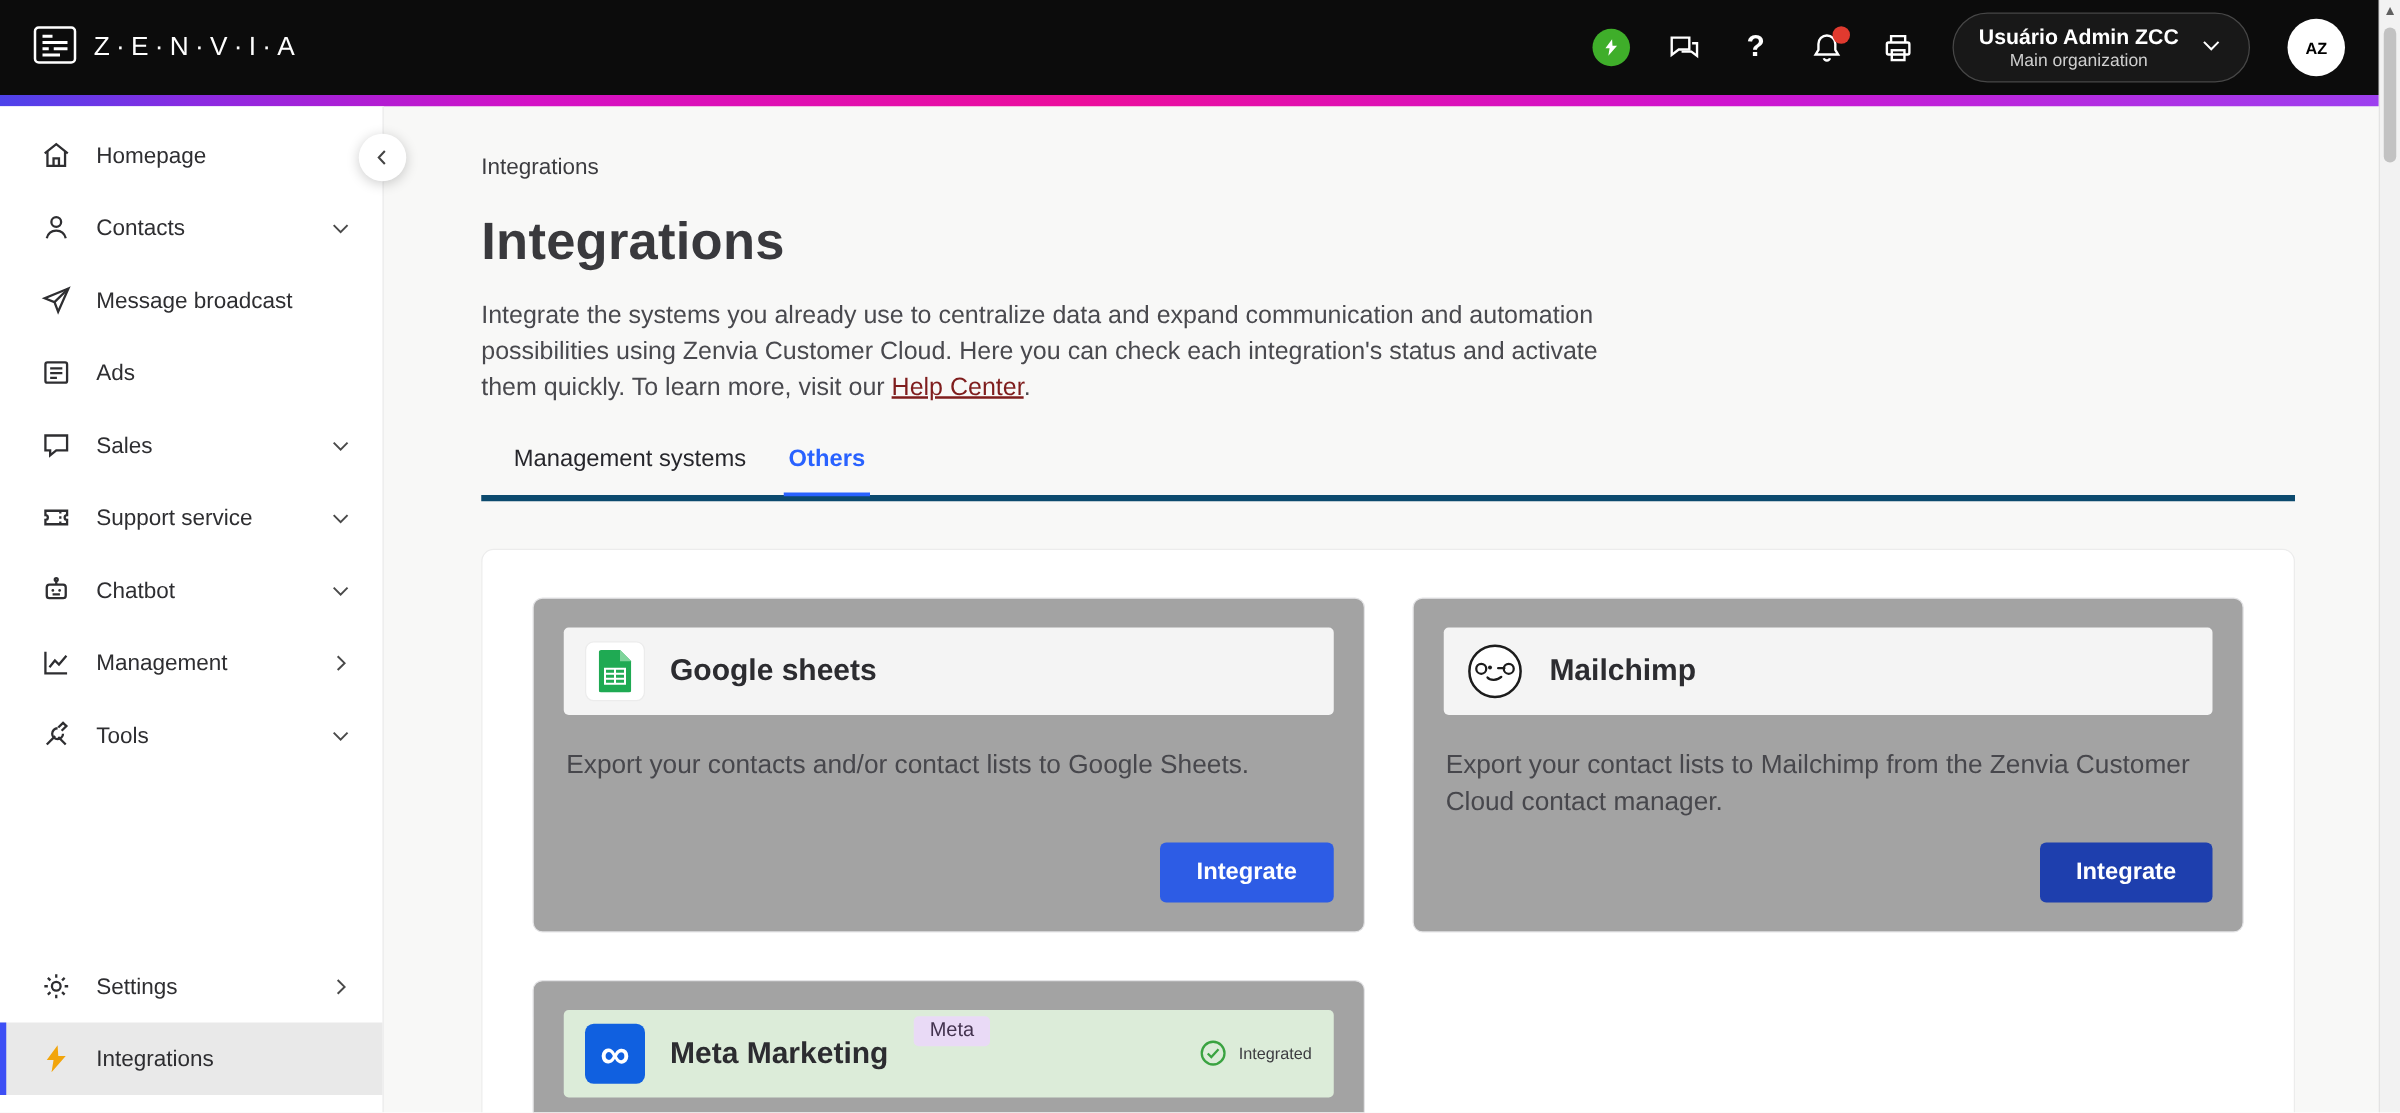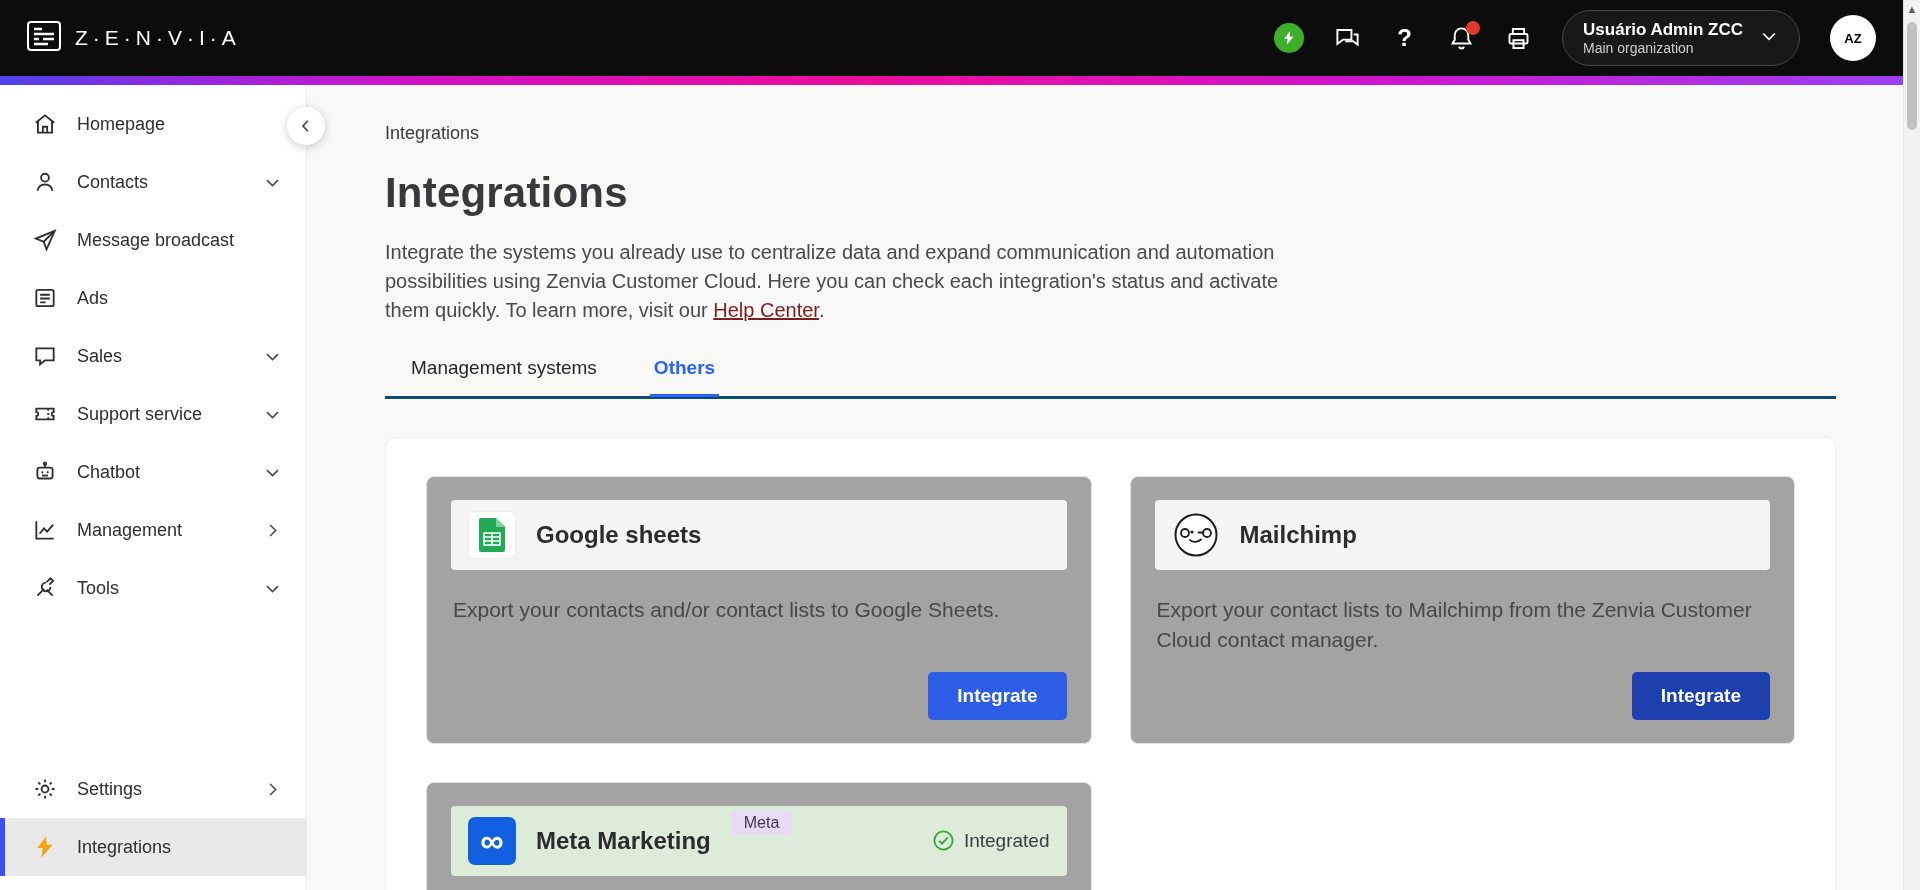--- a/index.html
+++ b/index.html
@@ -1,21 +1,21 @@
 <!DOCTYPE html>
 <html><head>
 <meta charset="utf-8">
 <style>
   * { margin:0; padding:0; box-sizing:border-box; }
   html,body { width:1920px; height:890px; overflow:hidden; }
   body { font-family:"Liberation Sans", sans-serif; background:#f8f8f7; }
   .app { width:1920px; height:890px; display:flex; flex-direction:column; overflow:hidden; position:relative; }
 
   
-  .top-header { flex:0 0 76px; height:76px; background:#0c0c0c; display:flex; align-items:center; justify-content:space-between; padding:0 44px 0 26px; }
+  .top-header { flex:0 0 76px; height:76px; background:#0c0c0c; display:flex; align-items:center; justify-content:space-between; padding:0 44px 0 26px;text-align:center; }
   .brand { display:flex; align-items:center; gap:13px; color:#fff; cursor:pointer; }
   .brand-name { font-size:21px; letter-spacing:5px; font-weight:500; color:#fff; }
   .header-right { display:flex; align-items:center; gap:30px; }
   .hicon { width:27px; height:27px; color:#fff; display:flex; align-items:center; justify-content:center; cursor:pointer; position:relative; }
   .hicon svg { width:100%; height:100%; }
   .status-bubble { width:30px; height:30px; border-radius:50%; background:#3fae2a; display:flex; align-items:center; justify-content:center; cursor:pointer; }
   .status-bubble svg { width:16px; height:16px; }
   .help-glyph { font-size:24px; font-weight:600; color:#fff; }
   .bell-dot { position:absolute; top:-4px; right:-5px; width:14px; height:14px; border-radius:50%; background:#e03a2f; }
   .account-pill { display:flex; align-items:center; gap:16px; background:#181818; border:1px solid #474747; border-radius:28px; padding:8px 20px; color:#fff; cursor:pointer; }
@@ -42,35 +42,35 @@
   .side-item.active { background:#e9e9e9; }
   .side-item.active::before { content:""; position:absolute; left:0; top:0; bottom:0; width:5px; background:#3d4ff5; }
   .side-spacer { flex:1; }
 
   
   .main { flex:1; padding:38px 84px 0 78px; overflow:hidden; display:flex; flex-direction:column; }
   .breadcrumb { font-size:18px; color:#3c3c40; margin-bottom:25px; }
   .page-title { font-size:42px; font-weight:800; color:#39393d; margin-bottom:21px; letter-spacing:.2px; }
   .intro { font-size:20px; line-height:1.45; color:#49494e; max-width:935px; margin-bottom:30px; }
   .intro a { color:#7f1d1d; text-decoration:underline; cursor:pointer; }
-  .tabs { display:flex; gap:49px; border-bottom:3px solid #0c4a6e; padding-left:22px; }
+  .tabs { display:flex; gap:26px; border-bottom:5px solid #0c4a6e; padding-left:22px; }
   .tab { padding:2px 4px 15px; font-size:19px; color:#26262b; cursor:pointer; border-bottom:3px solid transparent; margin-bottom:-1px; }
   .tab.active { color:#2962ff; font-weight:600; border-bottom-color:#2962ff; }
   .panel { background:#fff; border:1px solid #ececec; border-radius:10px; padding:38px 40px; margin-top:38px; flex:1 0 auto; margin-bottom:-20px; overflow:hidden; }
   .cards { display:grid; grid-template-columns:1fr 1fr; gap:38px; }
   .card { border:1px solid #e4e4e6; border-radius:8px; background:#a3a3a3; min-height:260px; display:flex; flex-direction:column; padding:23px 24px; }
   .card-head { background:#f4f4f4; border-radius:4px; padding:11px 17px; display:flex; align-items:center; gap:20px; }
   .card-head.meta { background:#dcecd9; }
   .tile { width:48px; height:48px; border-radius:7px; display:flex; align-items:center; justify-content:center; flex:0 0 48px; }
   .tile.sheets { background:#fff; border:1px solid #ececec; }
   .tile.mailchimp { background:transparent; }
   .tile.meta-tile { background:#1060e0; color:#fff; font-size:33px; font-weight:700; line-height:1; }
   .card-title { font-size:24px; font-weight:700; color:#2c2c30; }
   .beta-badge { align-self:flex-start; margin-top:-6px; background:#e9daf6; color:#43334f; font-size:16px; border-radius:4px; padding:3px 13px; }
-  .integrated { margin-left:auto; display:flex; align-items:center; gap:9px; font-size:19px; color:#3c3c40; }
+  .integrated { margin-left:auto; display:flex; align-items:center; gap:9px; font-size:13px; color:#3c3c40; }
   .integrated svg { width:23px; height:23px; }
   .card-body { padding:25px 2px 0; font-size:21px; color:#47474c; line-height:1.45; }
   .card-foot { margin-top:auto; display:flex; justify-content:flex-end; padding-top:16px; }
   .btn { color:#fff; font-weight:700; font-size:19px; border:none; border-radius:5px; padding:13px 29px; cursor:pointer; font-family:inherit; }
   .btn--primary { background:#2d5ce5; }
   .btn--deep { background:#1e3fae; }
 
   
   .scrollbar { position:absolute; right:0; top:0; bottom:0; width:17px; background:#f2f2f2; border-left:1px solid #e3e3e3; z-index:60; }
   .scroll-arrow { position:absolute; top:3px; left:0; right:0; text-align:center; font-size:11px; color:#606060; }

